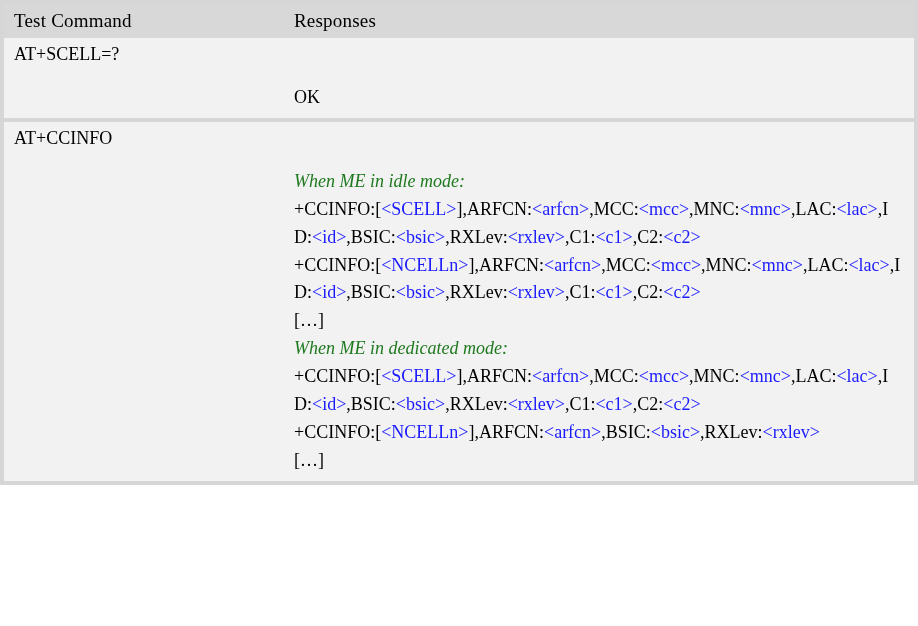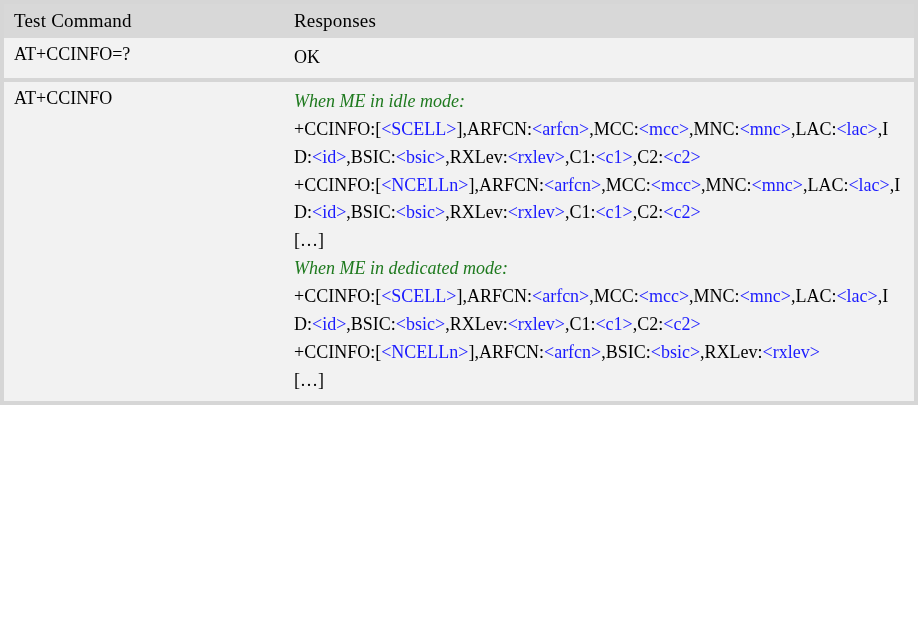--- a/index.html
+++ b/index.html
@@ -42,20 +42,21 @@
       color: #000;
     }
     tr.spacer td {
       background: #d6d6d6;
       height: 4px;
       padding: 0;
     }
     .resp-block {
       line-height: 1.55;
       word-break: break-all;
+      margin-top: 40px;
     }
     .resp-line {
       display: block;
     }
     .mode-label {
       color: #1f7a1f;
       font-style: italic;
       text-align: right;
     }
     .param {
@@ -67,21 +68,21 @@
 <body>
 
 <div class="outer">
   <table>
     <tbody>
         <tr class="hdr">
           <th class="col-cmd">Test Command</th>
           <th>Responses</th>
         </tr>
         <tr class="data">
-          <td class="col-cmd">AT+CCINFO=?</td>
+          <td class="col-cmd">AT+SCELL=?</td>
           <td>
             <div class="resp-block">
               <span class="resp-line"><span>OK</span></span>
             </div>
           </td>
         </tr>
         <tr class="spacer">
           <td colspan="2"></td>
         </tr>
         <tr class="data">

